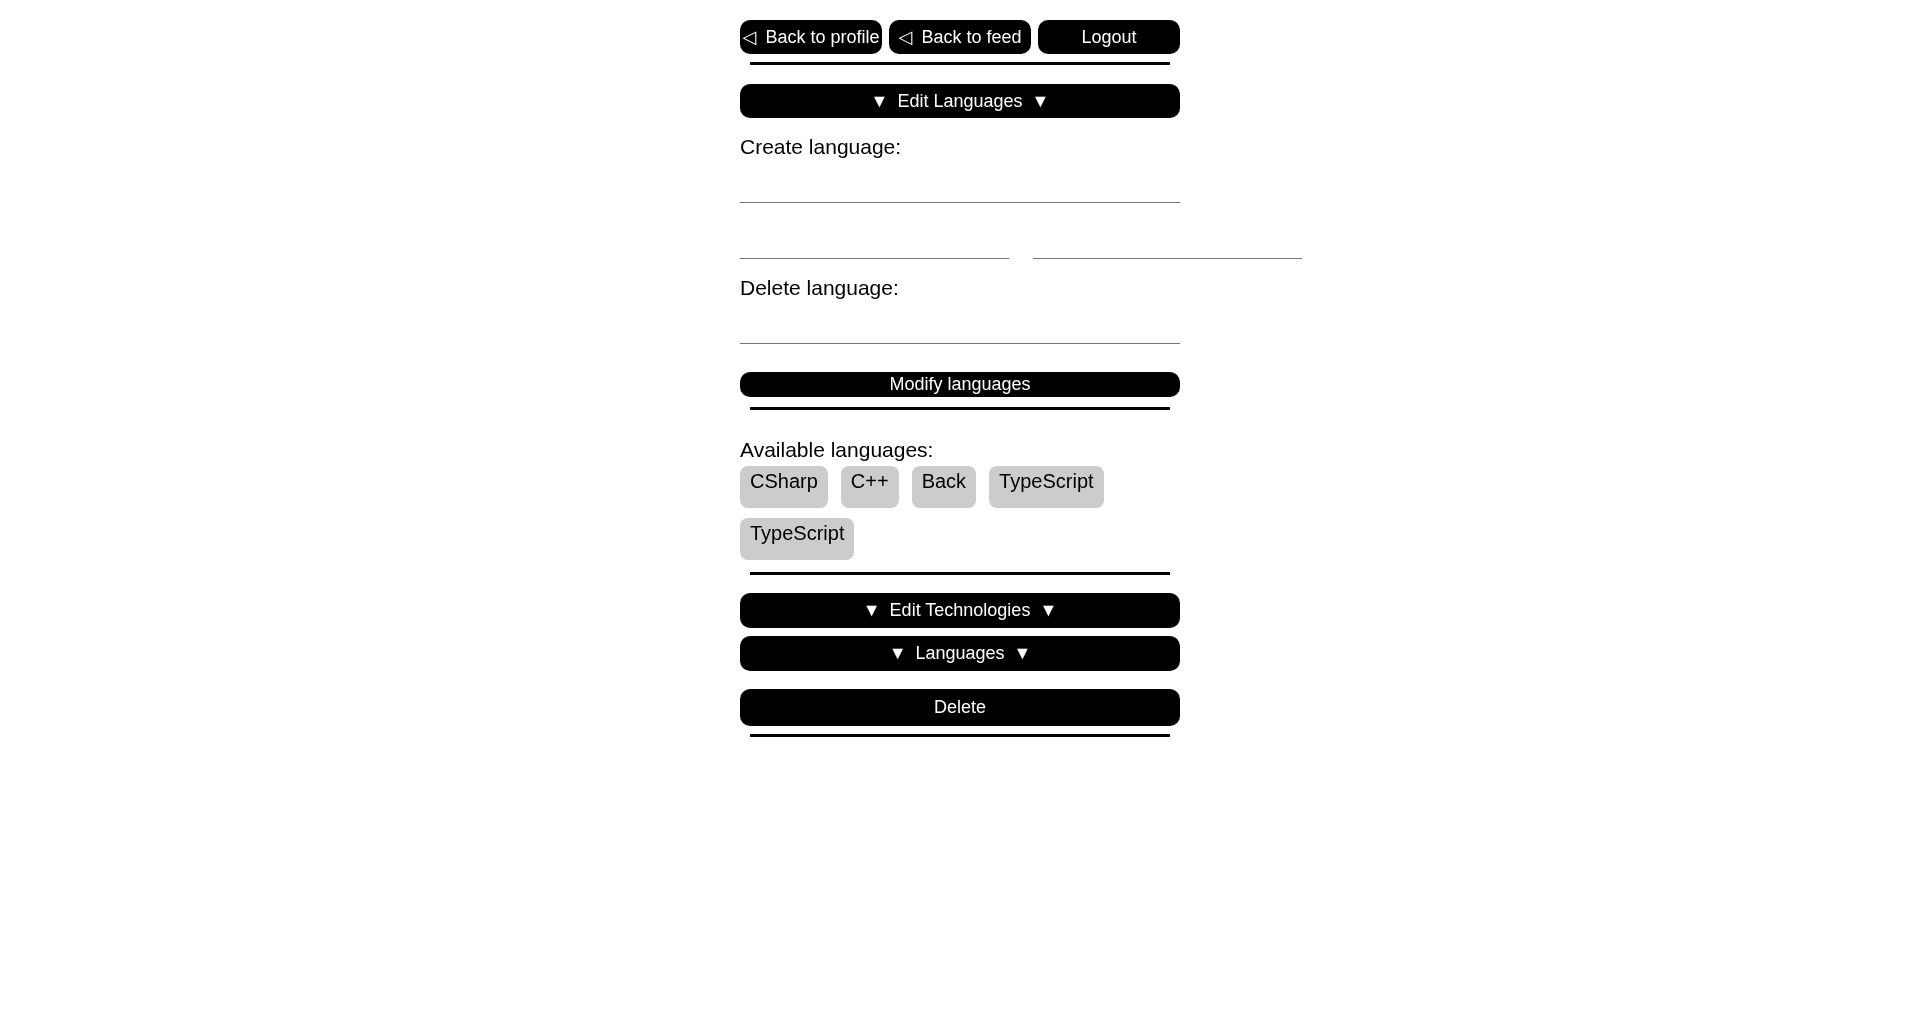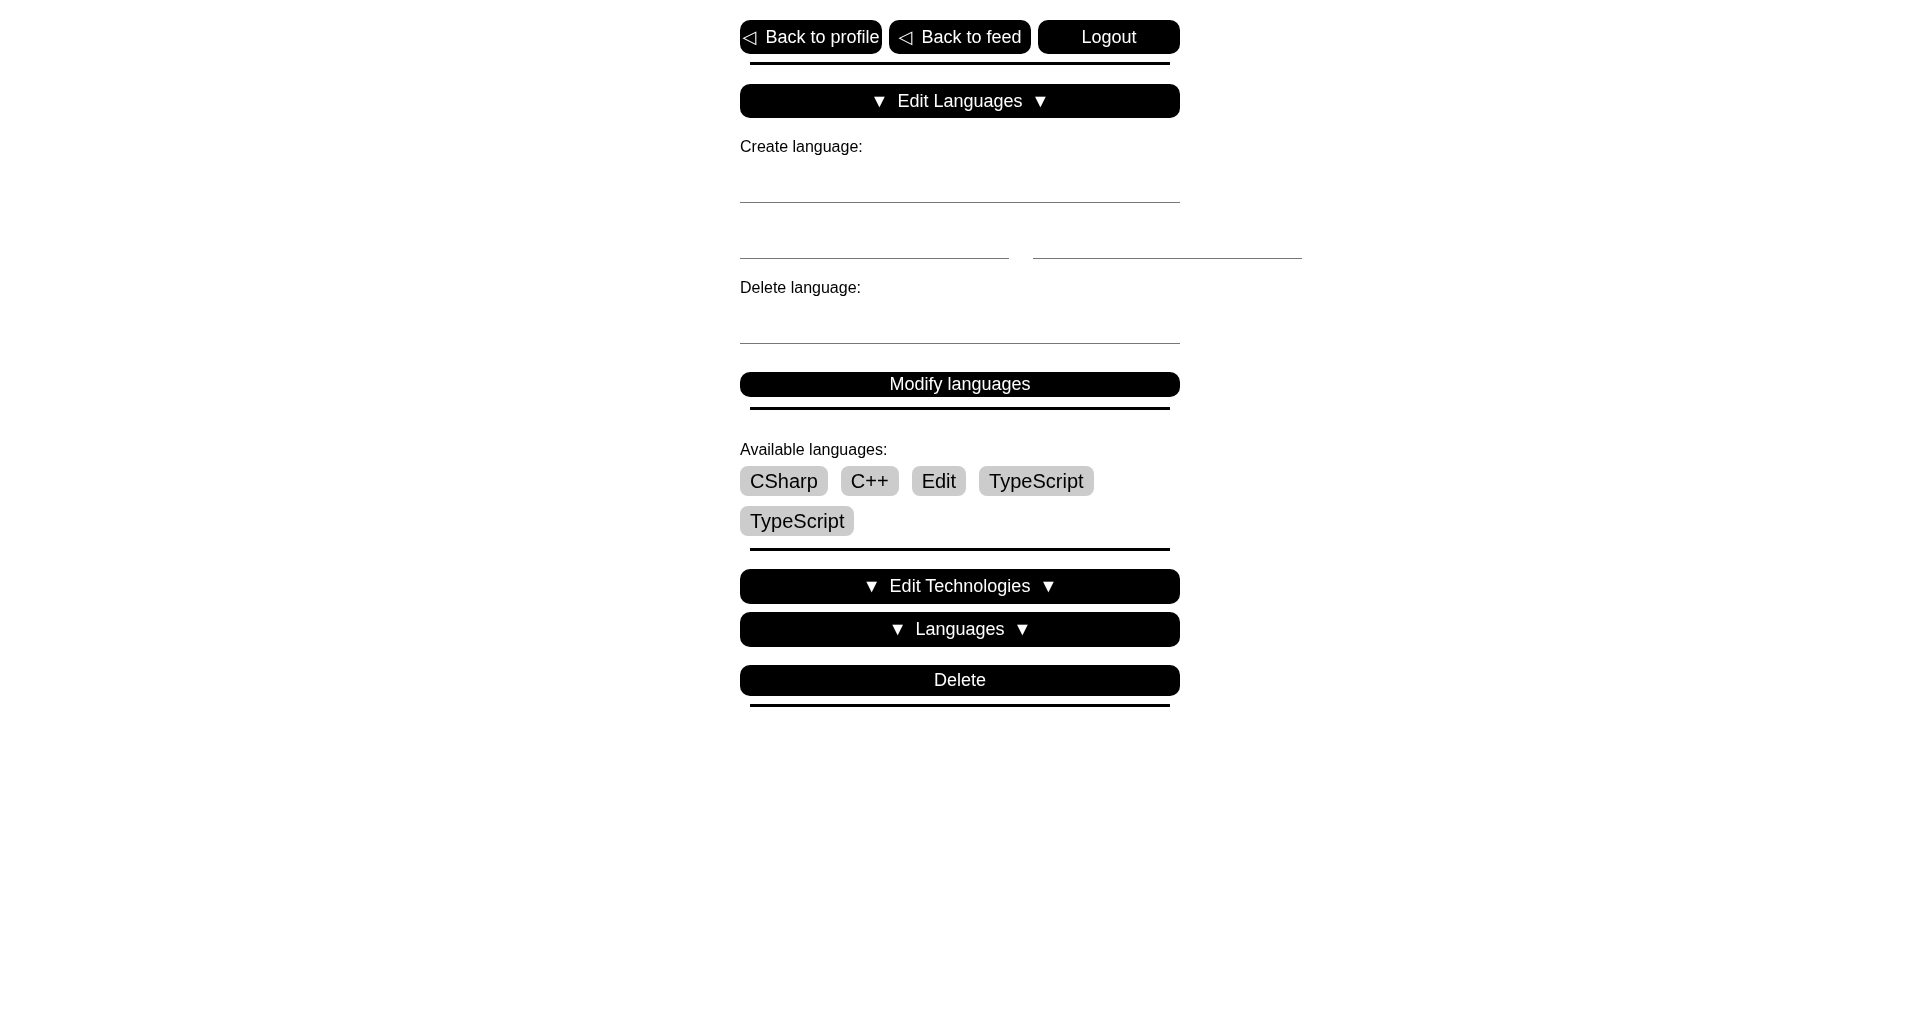--- a/index.html
+++ b/index.html
@@ -27,38 +27,38 @@
 
   hr.divider { border: none; border-top: 3px solid #000000; margin: 8px 10px 0; height: 0; }
   .d-after-modify { margin-top: 10px !important; }
   .d-after-tags  { margin-top: 12px !important; }
   .d-bottom      { margin-top: 8px  !important; }
 
   .toggle-languages { margin-top: 19px; }
   .toggle-tech      { margin-top: 18px; height: 35px; }
   .toggle-del       { margin-top: 8px;  height: 35px; }
   .modify-btn       { margin-top: 28px; height: 25px; }
-  .delete-btn       { margin-top: 18px; height: 31px; }
+  .delete-btn       { margin-top: 18px; height: 37px; }
 
   .field { margin-top: 14px; }
-  .lbl { display: block; font-size: 16px; color: #000000; line-height: 29px; }
+  .lbl { display: block; font-size: 21px; color: #000000; line-height: 29px; }
   .line-input {
     display: block; width: 100%; height: 30px; margin-top: 12px;
     border: none; border-bottom: 1px solid #777777;
     background: transparent; outline: none;
     font-family: inherit; font-size: 20px; padding: 0 2px; color: #000;
   }
   .update-row { display: flex; gap: 24px; }
   .update-row .line-input { flex: 1; width: auto; }
 
   .avail-label { margin-top: 28px; line-height: 23px; }
   .tags { display: flex; flex-wrap: wrap; gap: 10px 13px; margin-top: 5px; }
   .tag {
     display: inline-block; background: #cccccc; color: #000000;
-    border-radius: 8px; height: 30px; line-height: 30px;
+    border-radius: 8px; height: 42px; line-height: 30px;
     padding: 0 10px; font-size: 20px;
   }
 
   .del-form .field { margin-top: 30px; }
   .del-form .field.first { margin-top: 15px; }
   .del-form .line-input { margin-top: 4px; }
 </style>
 </head>
 <body>
 
@@ -105,21 +105,21 @@
 
   <button class="btn block modify-btn">Modify languages</button>
 
   <hr class="divider d-after-modify">
 
   <div class="lbl avail-label">Available languages:</div>
 
   <div class="tags">
     <span class="tag">CSharp</span>
     <span class="tag">C++</span>
-    <span class="tag">Edit</span>
+    <span class="tag">Back</span>
     <span class="tag">TypeScript</span>
     <span class="tag">TypeScript</span>
   </div>
 
   <hr class="divider d-after-tags">
 
   <button class="btn block toggle-tech">
     <span>▼</span>
     <span>Edit Technologies</span>
     <span>▼</span>

